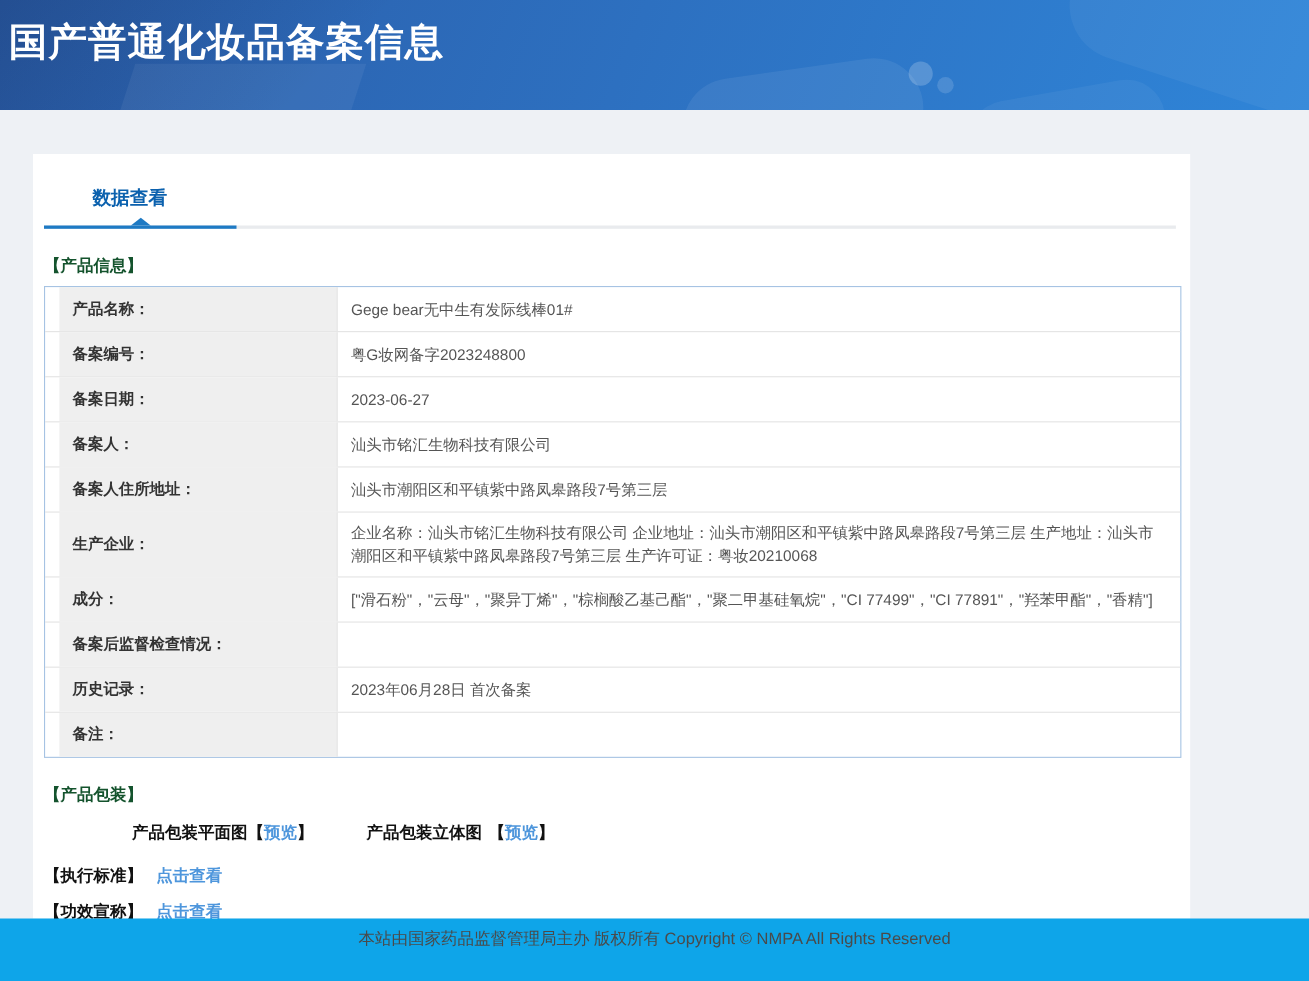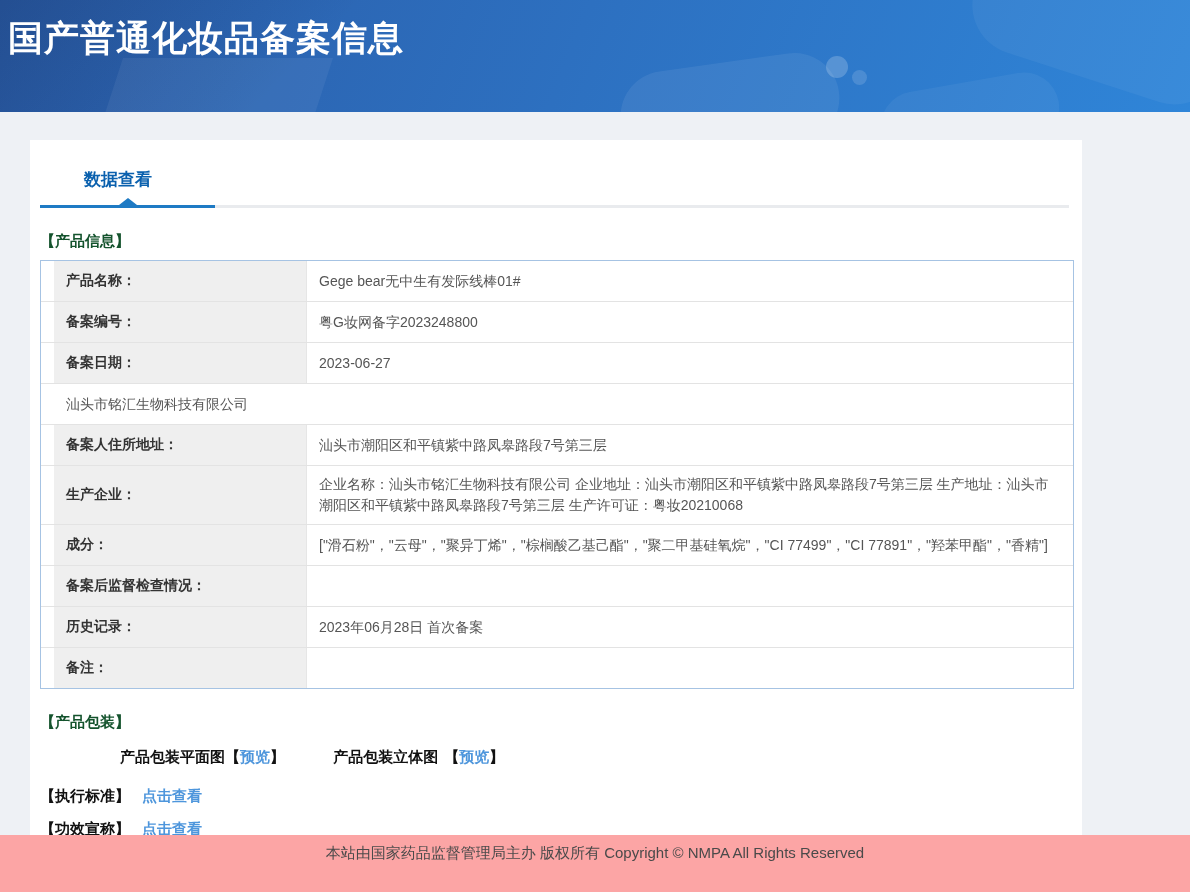--- a/index.html
+++ b/index.html
@@ -10,21 +10,21 @@
     width: 1190px;
     height: 892px;
     overflow: hidden;
     position: relative;
   }
 
   
   .banner {
     position: relative;
     width: 1190px;
-    height: 112px;
+    height: 100px;
     background:
       linear-gradient(135deg, rgba(10,32,70,0.22) 0%, rgba(10,32,70,0) 28%),
       linear-gradient(112deg, #2b5ca7 0%, #2d70c0 48%, #2f85d8 100%);
     overflow: hidden;
   }
   .banner .shape { position: absolute; pointer-events: none; }
   .shp-1 { left: 110px; top: 58px; width: 210px; height: 80px;
            background: rgba(255,255,255,0.06); transform: skewX(-18deg); }
   .shp-2 { left: 620px; top: 62px; width: 220px; height: 90px;
            background: rgba(255,255,255,0.07); border-radius: 45px; transform: rotate(-8deg); }
@@ -134,21 +134,21 @@
   .bold-link-line { margin: 20px 0 0 10px; font-size: 15px; }
   .bold-link-line .line-label { font-weight: 700; color: #111; }
   .bold-link-line a.link { margin-left: 12px; }
   .bold-link-line + .bold-link-line { margin-top: 14px; }
 
   
   .footer {
     position: absolute;
     left: 0; top: 835px;
     width: 1190px; height: 57px;
-    background: #fca5a5;
+    background: #0ea5e9;
     text-align: center;
   }
   .footer p {
     padding-top: 9px;
     font-size: 15px;
     color: #4a4a4a;
   }
 </style>
 </head>
 <body>
@@ -182,20 +182,21 @@
     </div>
     <div class="info-row">
       <div class="cell-label">备案编号：</div>
       <div class="cell-value">粤G妆网备字2023248800</div>
     </div>
     <div class="info-row">
       <div class="cell-label">备案日期：</div>
       <div class="cell-value">2023-06-27</div>
     </div>
     <div class="info-row">
+      <div class="cell-label">备案人：</div>
       <div class="cell-value">汕头市铭汇生物科技有限公司</div>
     </div>
     <div class="info-row">
       <div class="cell-label">备案人住所地址：</div>
       <div class="cell-value">汕头市潮阳区和平镇紫中路凤皋路段7号第三层</div>
     </div>
     <div class="info-row row-tall">
       <div class="cell-label">生产企业：</div>
       <div class="cell-value">企业名称：汕头市铭汇生物科技有限公司 企业地址：汕头市潮阳区和平镇紫中路凤皋路段7号第三层 生产地址：汕头市潮阳区和平镇紫中路凤皋路段7号第三层 生产许可证：粤妆20210068</div>
     </div>

